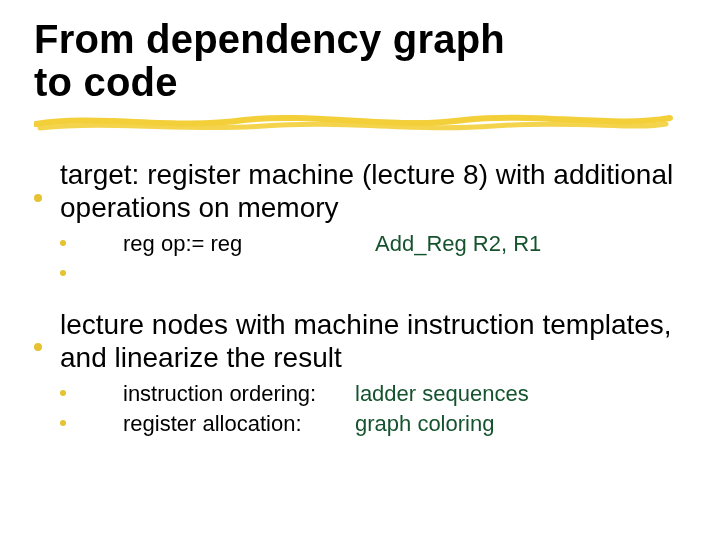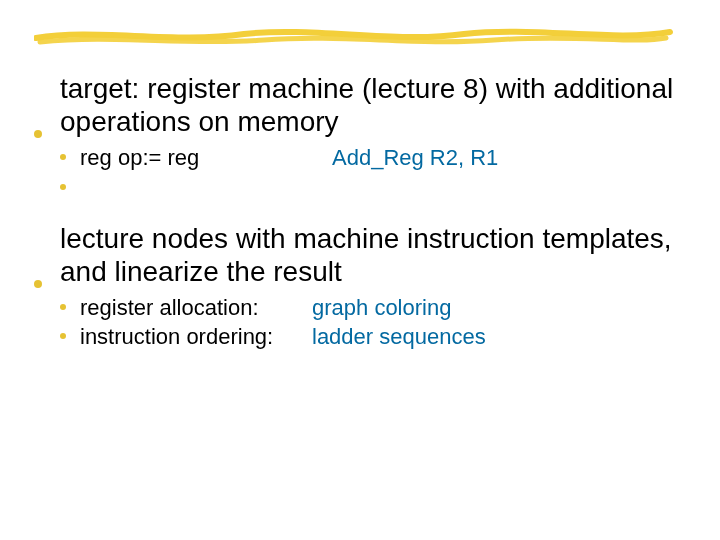--- a/index.html
+++ b/index.html
@@ -30,21 +30,21 @@
     margin-top: 6px;
     width: 640px;
     height: 22px;
   }
   .underline svg { position:absolute; left:0; top:0; }
   .body {
     margin-top: 26px;
   }
   .lvl1 {
     display: flex;
-    align-items: flex-end;
+    align-items: center;
     margin-bottom: 6px;
   }
   .lvl1 .dot {
     width: 8px; height: 8px;
     background: #e6c233;
     border-radius: 50%;
     flex: none;
     margin-top: 13px;
     margin-right: 18px;
   }
@@ -54,44 +54,49 @@
     color: #000;
   }
   .sub {
     margin-left: 26px;
     margin-top: 2px;
   }
   .lvl2 {
     display: flex;
     align-items: flex-start;
     margin-top: 2px;
+    gap: 43px;
   }
   .lvl2 .dot2 {
     width: 6px; height: 6px;
     background: #e6c233;
     border-radius: 50%;
     flex: none;
     margin-top: 10px;
     margin-right: 14px;
   }
   .lvl2 .cols {
     display: flex;
     font-size: 22px;
     line-height: 1.25;
   }
   .colA { width: 252px; color: #000; }
   .colA2 { width: 232px; color: #000; }
-  .colB { color: #0369a1; text-align: center; }
+  .colB { color: #14532d; text-align: center; }
   .gap { height: 32px; }
 </style>
 </head>
 <body>
 
 <div class="slide">
 
+  <div class="title">
+    <div>From dependency graph</div>
+    <div>to code</div>
+  </div>
 
   <div class="underline">
     <svg width="640" height="22" viewBox="0 0 640 22">
       <path d="M2 14 C 60 4, 140 20, 210 10 C 280 2, 360 20, 430 10 C 500 2, 580 18, 636 8" stroke="#f3cf3a" stroke-width="6" fill="none" stroke-linecap="round"></path>
       <path d="M6 18 C 80 10, 150 22, 230 16 C 310 10, 380 22, 460 16 C 540 10, 600 20, 632 14" stroke="#f3cf3a" stroke-width="5" fill="none" stroke-linecap="round" opacity="0.9"></path>
     </svg>
   </div>
 
   <div class="body">
 
@@ -115,27 +120,27 @@
     <div class="gap"></div>
 
     <div class="lvl1">
       <div class="dot"></div>
       <div class="txt">lecture nodes with machine instruction templates, and linearize the result</div>
     </div>
     <div class="sub">
       <div class="lvl2">
         <div class="dot2"></div>
         <div class="cols">
-          <div class="colA2">register allocation:</div>
-          <div class="colB">graph coloring</div>
+          <div class="colA2">instruction ordering:</div>
+          <div class="colB">ladder sequences</div>
         </div>
       </div>
       <div class="lvl2">
         <div class="dot2"></div>
         <div class="cols">
-          <div class="colA2">instruction ordering:</div>
-          <div class="colB">ladder sequences</div>
+          <div class="colA2">register allocation:</div>
+          <div class="colB">graph coloring</div>
         </div>
       </div>
     </div>
 
   </div>
 </div>
 
 </body></html>

